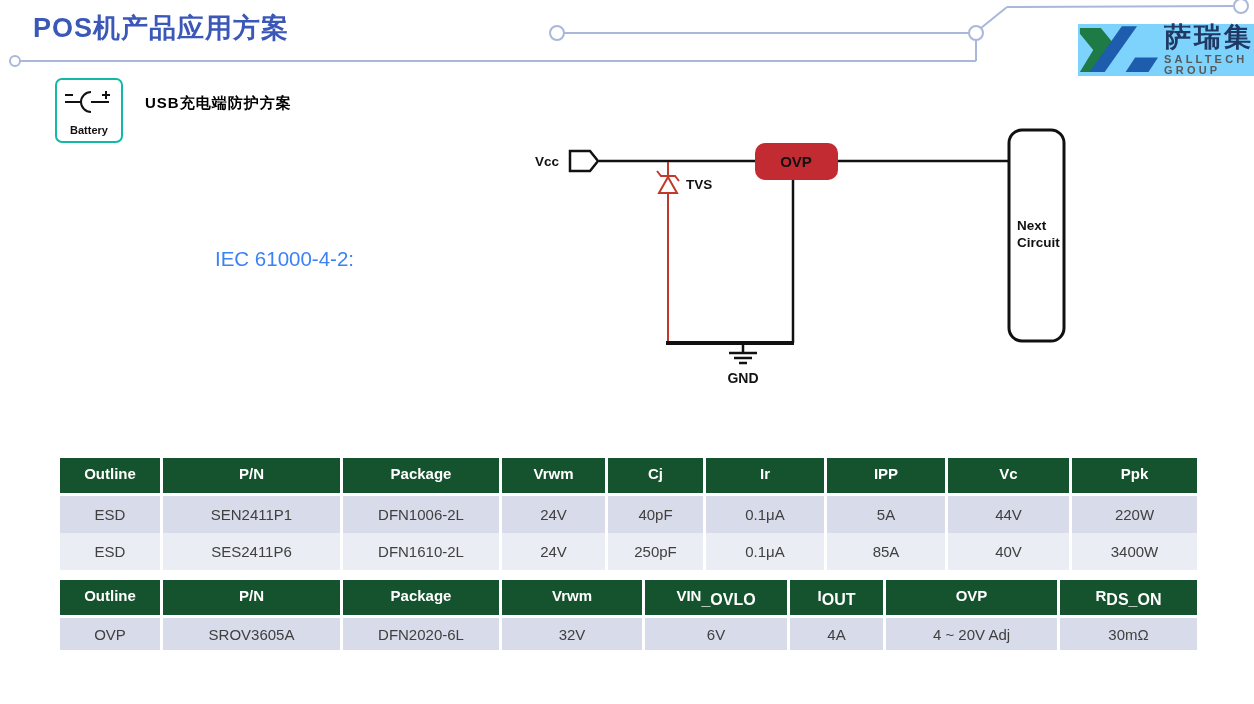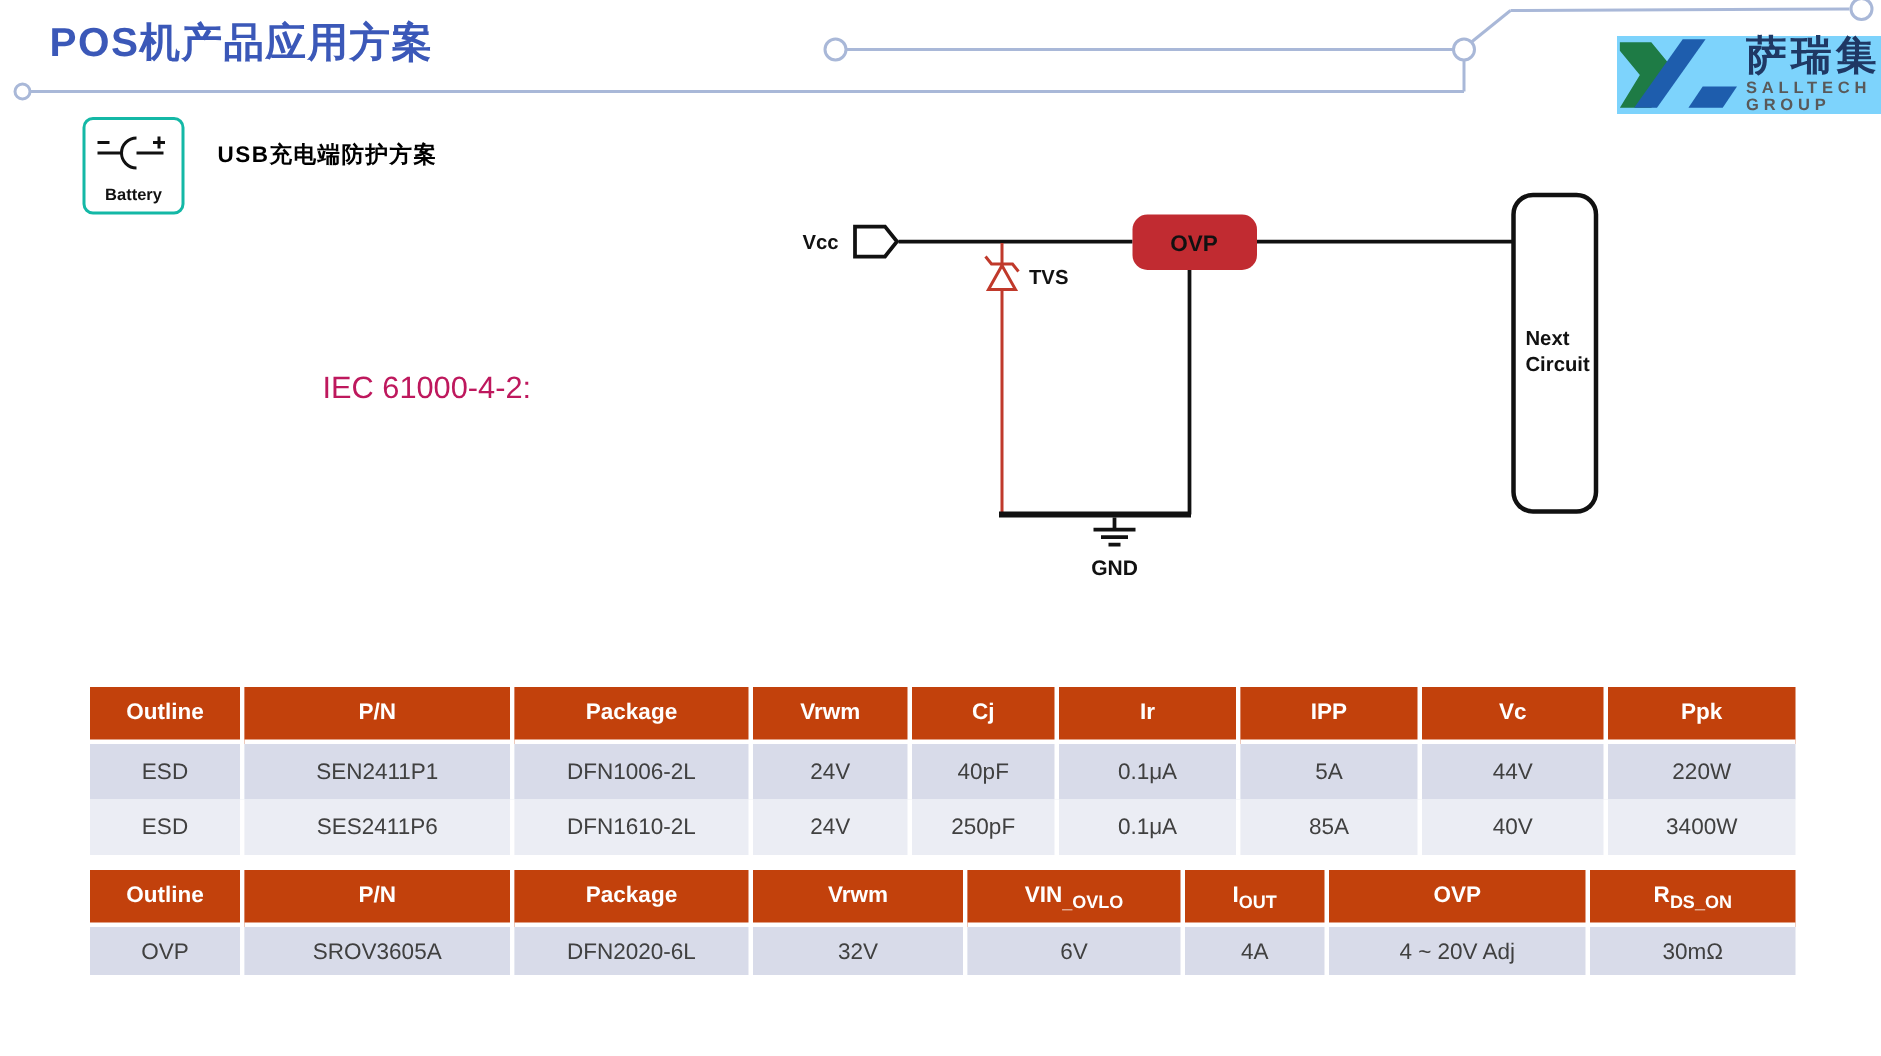--- a/index.html
+++ b/index.html
@@ -28,37 +28,37 @@
   .battery-sym{position:absolute;left:4px;top:7px;width:54px;height:30px;}
   .section-heading{
     position:absolute;left:145px;top:94px;
     font-size:15px;font-weight:bold;color:#000;
     font-family:"Liberation Serif",serif;letter-spacing:1px;
   }
   .section-heading .latin{font-family:"Liberation Sans",sans-serif;}
   
   .iec-note{
     position:absolute;left:215px;top:244px;
-    font-size:20.5px;color:#be185d;line-height:29px;
+    font-size:20.5px;color:#3b82f6;line-height:29px;
   }
   
   .circuit-svg{position:absolute;left:520px;top:125px;width:560px;height:270px;}
   .circuit-svg text{font-family:"Liberation Sans",sans-serif;font-weight:bold;fill:#111;}
   
   .spec-table{border-collapse:separate;border-spacing:0;table-layout:fixed;font-size:15px;}
   .spec-table th,.spec-table td{
     padding:0;text-align:center;vertical-align:middle;overflow:hidden;white-space:nowrap;
   }
   .spec-table th{
-    background:#c2410c;color:#fff;font-weight:bold;height:35px;
+    background:#14532d;color:#fff;font-weight:bold;height:35px;
     border-bottom:3px solid #fff;font-size:15px;
   }
   .spec-table th:not(:last-child),.spec-table td:not(:last-child){border-right:3px solid #fff;}
   .spec-table td{color:#404040;}
-  .spec-table sub{font-size:12px;}
+  .spec-table sub{font-size:16px;}
   #table1{position:absolute;left:60px;top:458px;width:1137px;}
   #table1 td{height:37px;}
   #table1 tr.row-a td{background:#D8DBE9;}
   #table1 tr.row-b td{background:#EBEDF4;}
   #table2{position:absolute;left:60px;top:580px;width:1137px;}
   #table2 td{height:32px;background:#D8DBE9;}
 </style>
 </head>
 <body>
 

